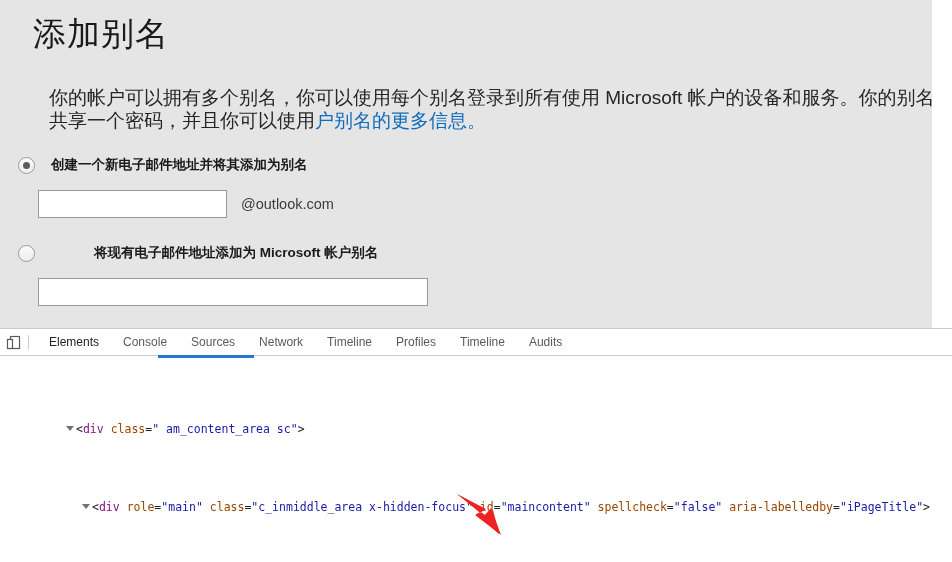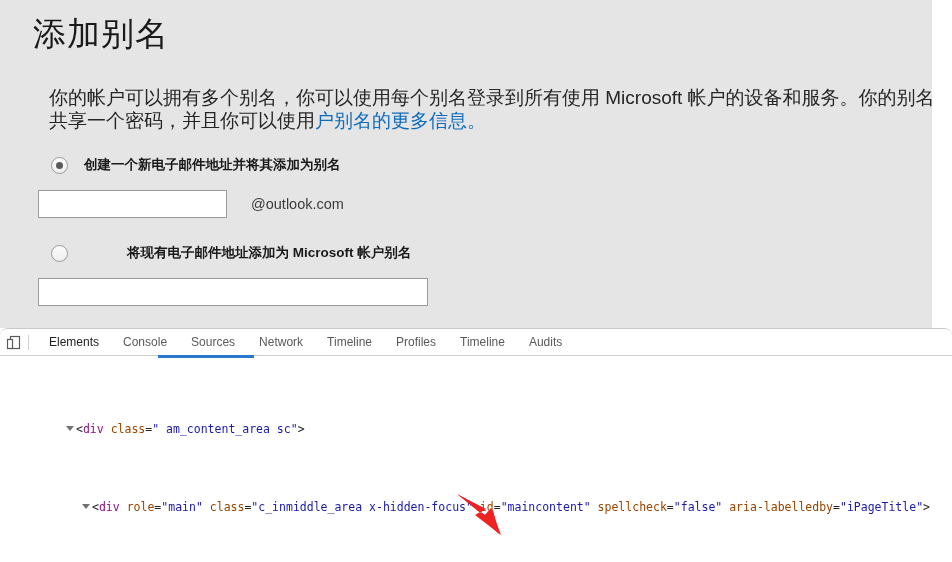--- a/index.html
+++ b/index.html
@@ -46,21 +46,21 @@
   }
   .intro .link {
     color: #0f6cbd;
     text-decoration: none;
     cursor: pointer;
   }
 
   .option-row {
     display: flex;
     align-items: center;
-    padding-left: 51px;
+    padding-left: 18px;
     margin-top: 22px;
     height: 22px;
   }
   .option-row.second { margin-top: 24px; gap: 43px; }
   .radio {
     width: 17px;
     height: 17px;
     border-radius: 50%;
     border: 1px solid #9a9a9a;
     background: linear-gradient(#fbfbfb,#eeeeee);
@@ -101,21 +101,21 @@
     font-size: 13px;
     padding: 0 6px;
     outline: none;
     color: #222;
   }
   .txtbox.short { width: 189px; }
   .txtbox.long  { width: 390px; }
   .suffix {
     font-size: 14.5px;
     color: #3b3b3b;
-    margin-left: 24px;
+    margin-left: 14px;
     font-weight: 300;
   }
 
   .btn-row {
     display: flex;
     padding-left: 38px;
     margin-top: 24px;
   }
   .btn {
     height: 30px;
@@ -132,21 +132,20 @@
   
   .devtools {
     position: absolute;
     left: 0; top: 328px;
     width: 952px;
     height: 234px;
     background: #ffffff;
     border-top: 1px solid #c9c9c9;
     box-sizing: border-box;
     overflow: hidden;
-    border-radius: 8px;
   }
   .dt-toolbar {
     height: 27px;
     display: flex;
     align-items: center;
     border-bottom: 1px solid #cdcdcd;
     background: #ffffff;
     box-sizing: border-box;
     position: relative;
   }

